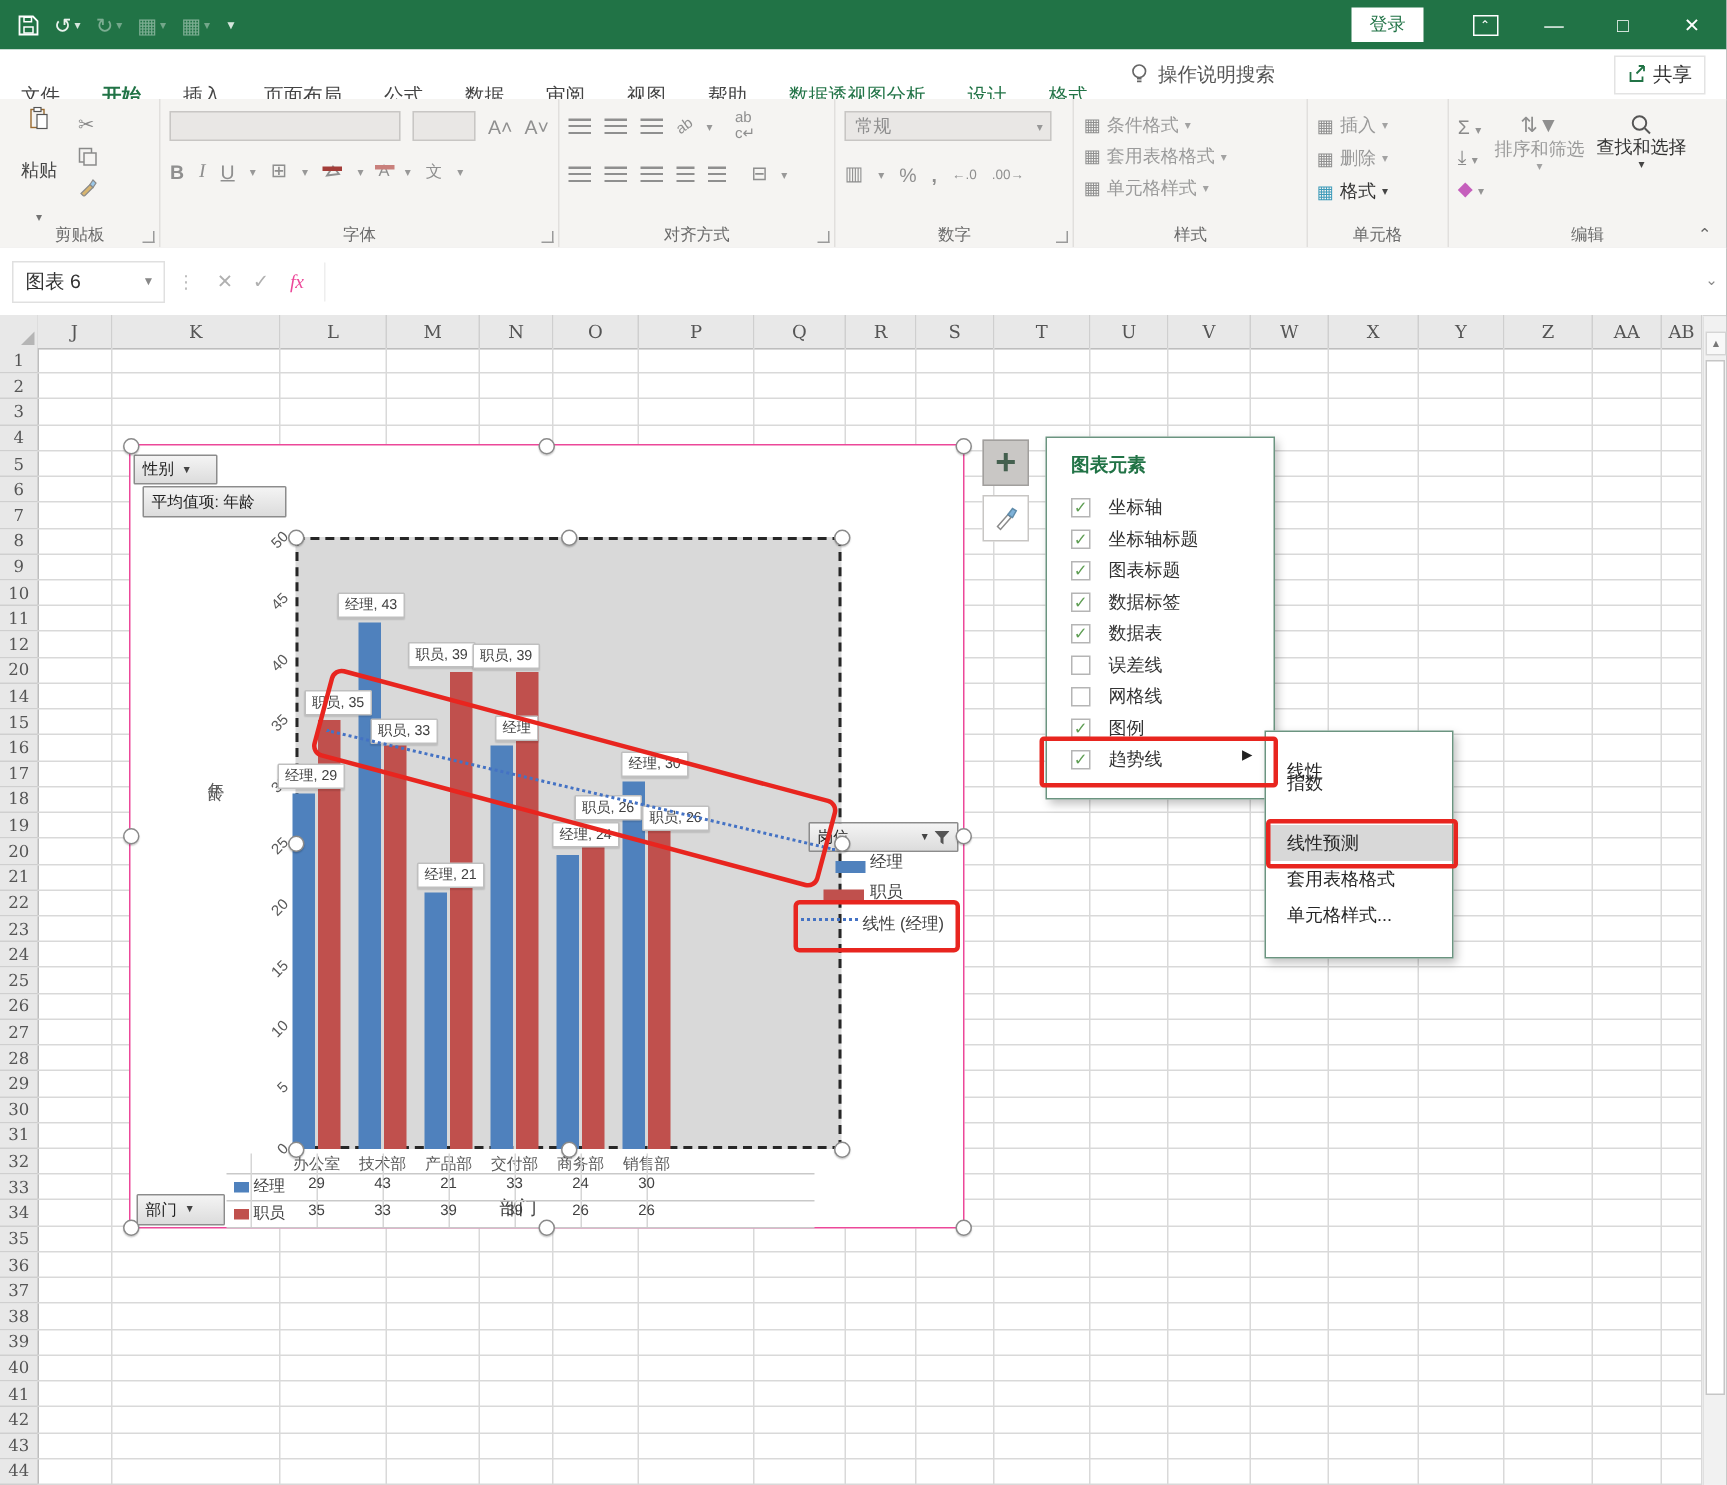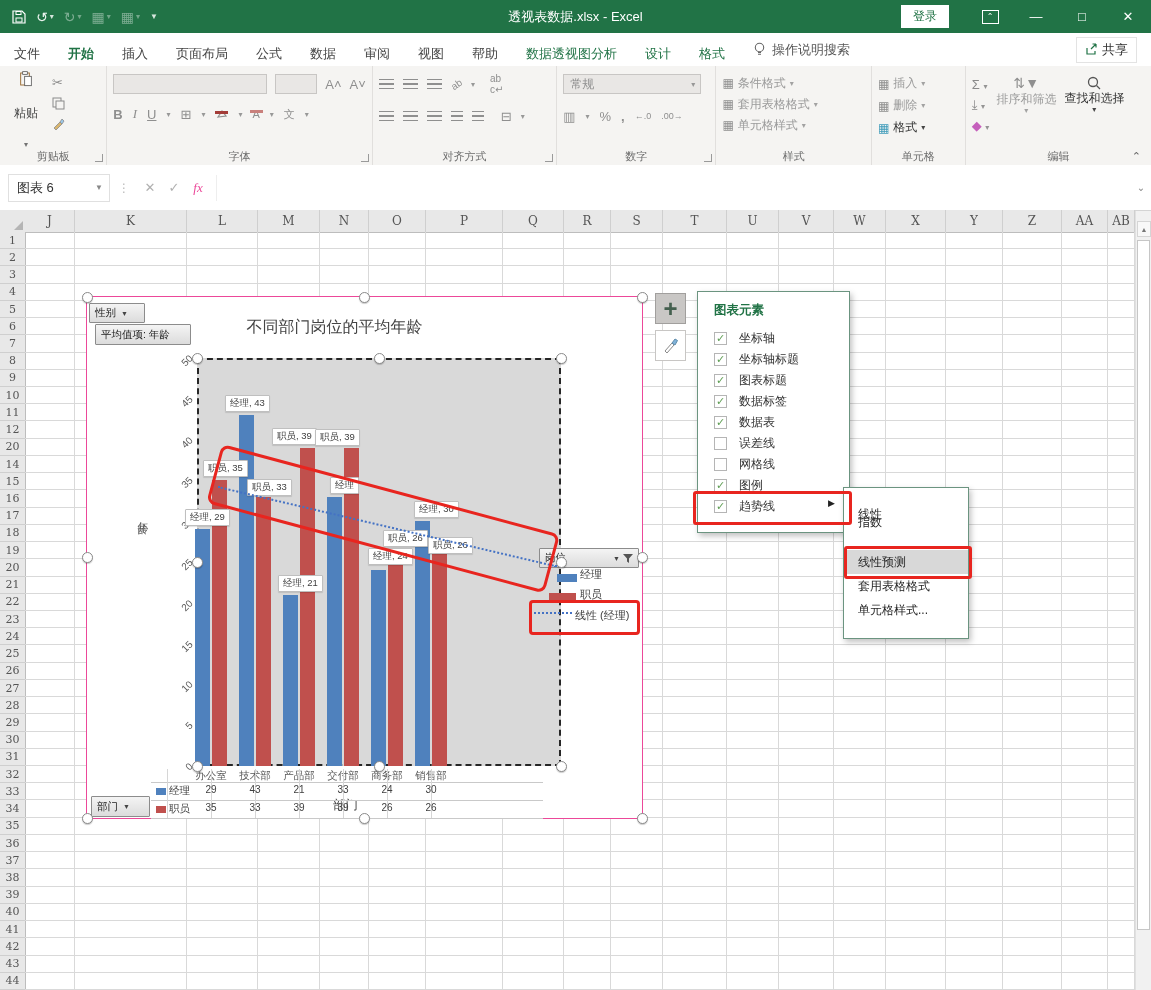--- a/index.html
+++ b/index.html
@@ -12,21 +12,21 @@
   .qat .qi{font-size:14px;line-height:1;display:flex;align-items:center;gap:2px;}
   .qat .dim{opacity:.45;}
   .caret{font-size:8px;opacity:.9;}
   .doc-title{position:absolute;left:0;right:0;text-align:center;font-size:13px;color:#fff;pointer-events:none;}
   .tb-right{margin-left:auto;display:flex;align-items:center;height:100%;}
   .login-btn{background:#fff;color:#217346;font-size:12px;padding:3px 12px;margin-right:18px;cursor:pointer;}
   .winbtn{width:46px;height:33px;display:flex;align-items:center;justify-content:center;font-size:13px;color:#fff;}
   .ribbon-display-icon{width:15px;height:12px;border:1px solid #fff;position:relative;font-size:8px;display:flex;align-items:center;justify-content:center;}
   
   .tabbar{position:absolute;left:0;top:33px;width:1151px;height:33px;background:#fff;display:flex;align-items:center;border-bottom:1px solid #e1dfdd;}
-  .tab{padding:4px 14px;font-size:13px;color:#444;height:100%;display:flex;align-items:center;cursor:pointer;}
+  .tab{padding:4px 14px;font-size:13px;color:#444;height:100%;display:flex;align-items:center;cursor:pointer;margin-top:10px;}
   .tab.active{color:#217346;font-weight:bold;box-shadow:inset 0 -3px 0 #217346;}
   .tab.contextual{color:#217346;}
   .searchbox{display:flex;align-items:center;gap:6px;color:#555;font-size:13px;margin-left:14px;}
   .share-btn{margin-left:auto;margin-right:14px;display:flex;align-items:center;gap:4px;font-size:13px;color:#333;border:1px solid #e3e3e3;padding:3px 8px;}
   
   .ribbon{position:absolute;left:0;top:66px;width:1151px;height:99px;background:#f5f4f2;border-bottom:1px solid #d8d6d4;display:flex;}
   .grp{position:relative;border-right:1px solid #e1dfdd;padding:5px 6px 16px;display:flex;gap:6px;}
   .grp-label{position:absolute;bottom:1px;left:0;right:0;text-align:center;font-size:11px;color:#6b6b6b;}
   .launcher{position:absolute;right:3px;bottom:3px;width:7px;height:7px;border-right:1px solid #9a9a9a;border-bottom:1px solid #9a9a9a;}
   .bigbtn{display:flex;flex-direction:column;align-items:center;justify-content:flex-start;font-size:12px;color:#444;width:40px;gap:18px;}
@@ -126,21 +126,20 @@
           </svg>
       </span>
       <span class="qi">↺<span class="caret">▾</span></span>
       <span class="qi dim">↻<span class="caret">▾</span></span>
       <span class="qi dim">▦<span class="caret">▾</span></span>
       <span class="qi dim">▦<span class="caret">▾</span></span>
       <span class="qi">
           <span class="caret">▼</span>
         </span>
     </div>
-    <div class="doc-title">透视表数据.xlsx  -  Excel</div>
     <div class="tb-right">
       <div class="login-btn">登录</div>
       <div class="winbtn">
           <span class="ribbon-display-icon">⌃</span>
         </div>
       <div class="winbtn">—</div>
       <div class="winbtn">□</div>
       <div class="winbtn">✕</div>
     </div>
   </div>
@@ -498,21 +497,20 @@
   </div>
 
   <div id="chart-object">
     <div class="fieldbtn" style="left:2px;top:6px;width:44px;height:18px;">
       <span>性别</span>
         <span class="fb-arrow">▼</span>
     </div>
     <div class="fieldbtn" style="left:8px;top:27px;width:84px;height:19px;">
       <span>平均值项: 年龄</span>
     </div>
-    <div class="chart-title">不同部门岗位的平均年龄</div>
     <div class="ytitle" style="left:48px;top:216px;">年龄</div>
     <div class="xtitle" style="left:246px;top:500px;">部门</div>
     <div id="plot"></div>
     <div id="chart-dyn">
         <div class="ytick" style="left: 70px; top: 462px;">0</div>
         <div class="ytick" style="left: 70px; top: 421.2px;">5</div>
         <div class="ytick" style="left: 70px; top: 380.4px;">10</div>
         <div class="ytick" style="left: 70px; top: 339.6px;">15</div>
         <div class="ytick" style="left: 70px; top: 298.8px;">20</div>
         <div class="ytick" style="left: 70px; top: 258px;">25</div>

